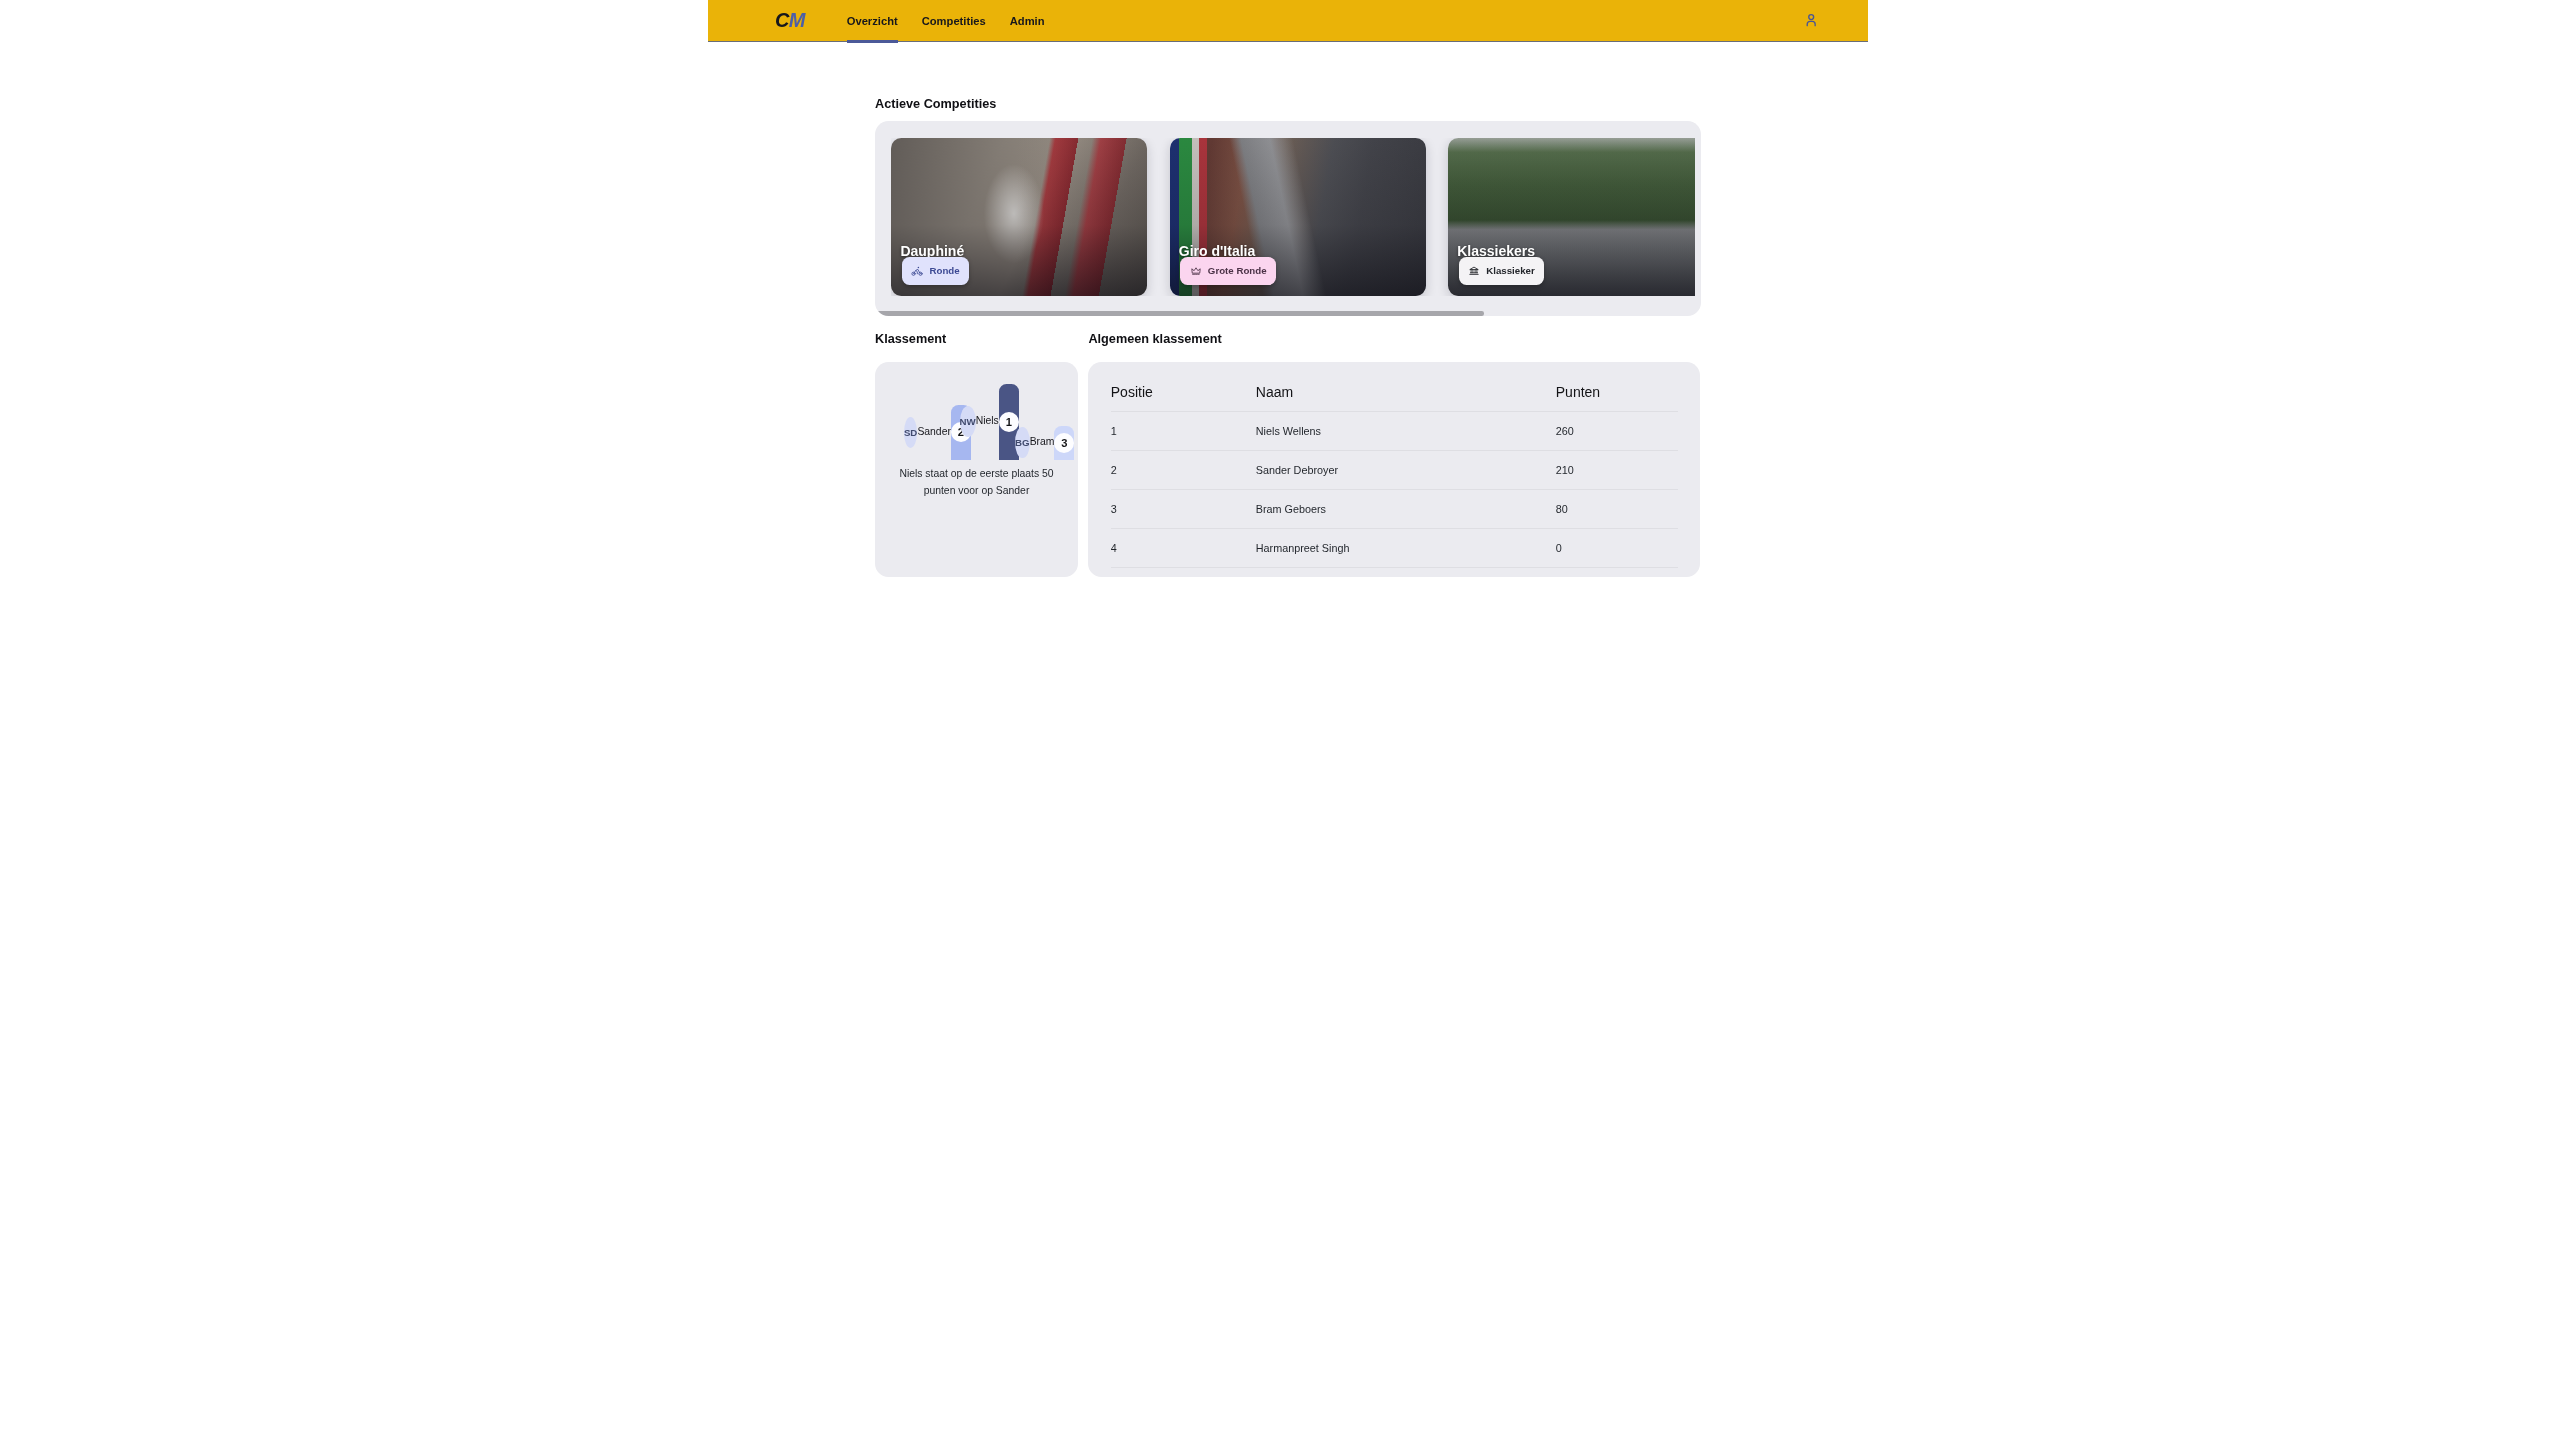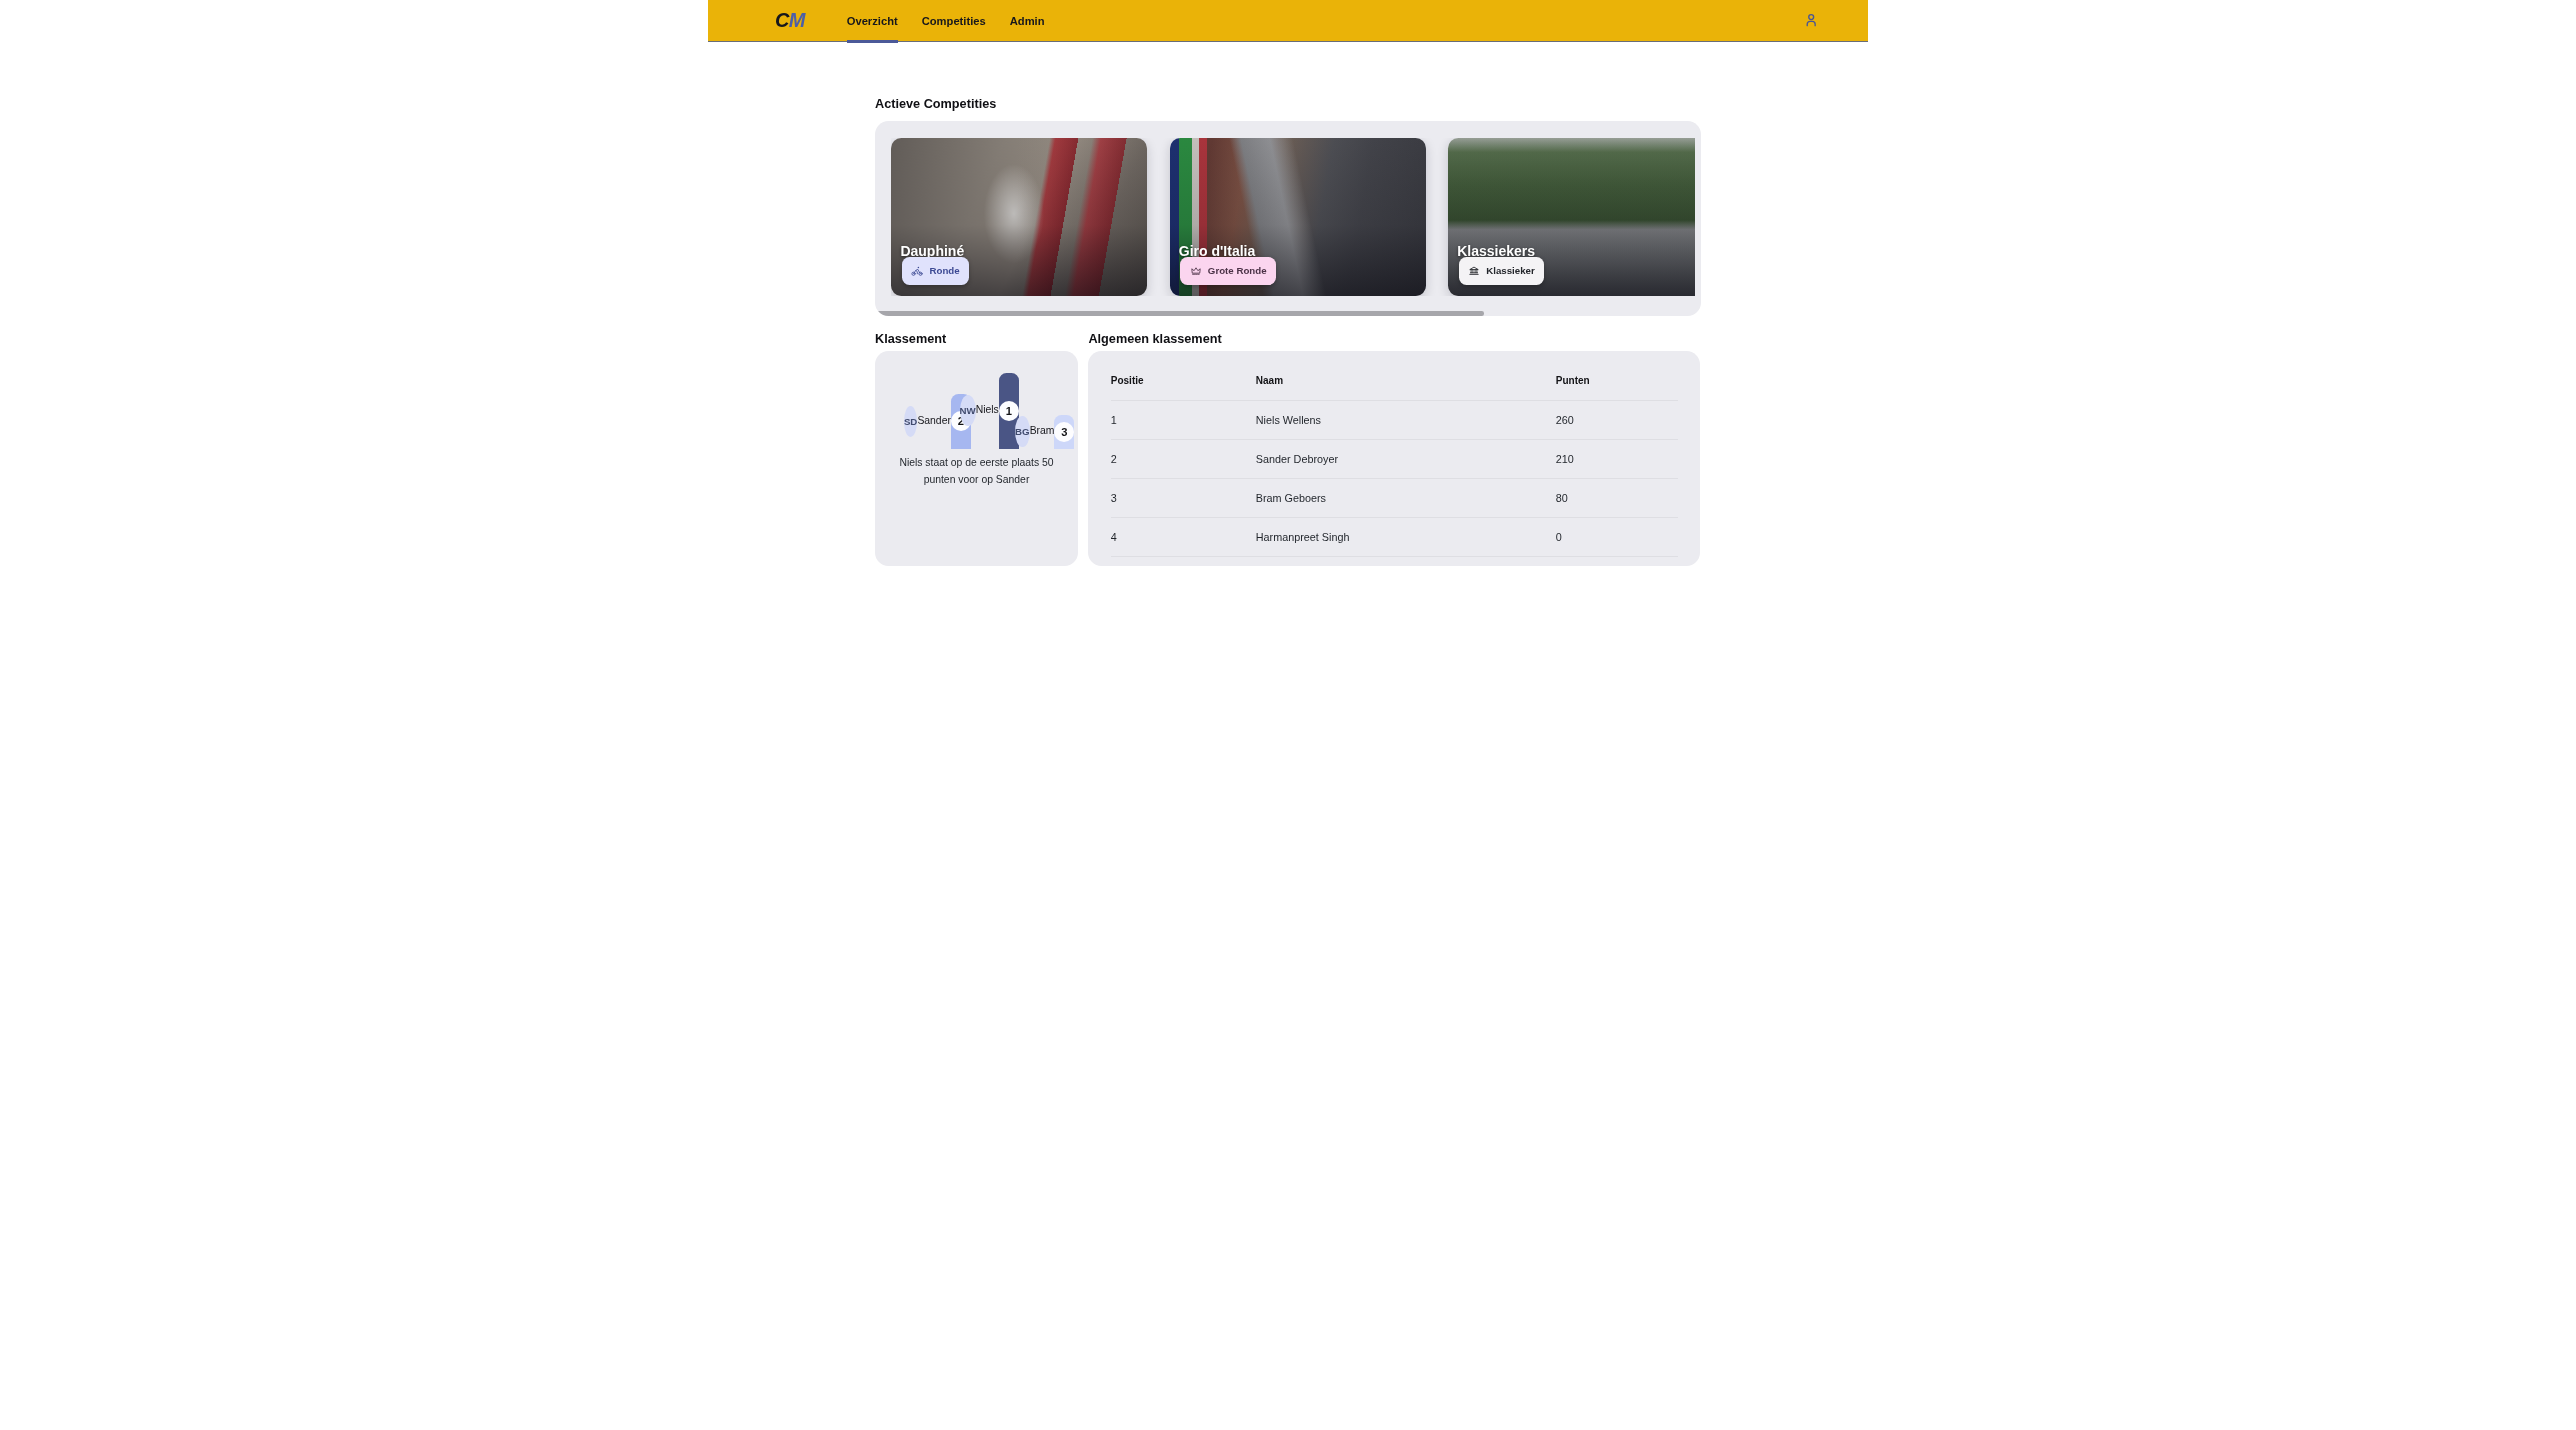--- a/index.html
+++ b/index.html
@@ -88,21 +88,21 @@
   .badge-ronde { background:#e0e2fc; color:#3d4a94; }
   .badge-grote-ronde { background:#fbd5ef; color:#4b3247; }
   .badge-klassieker { background:#f4f3f5; color:#23262b; }
   .hscroll-thumb {
     position:absolute; left:1.5px; bottom:0.7px; height:4.5px; width:73.5%;
     background:#a6a6ab; border-radius:2.2px; cursor:pointer;
   }
 
   
   .columns { display:grid; grid-template-columns:203px 612px; gap:10.4px; margin-top:15.7px; padding-bottom:72px; }
-  .col h2.section-title { margin-bottom:5px; }
+  .col h2.section-title { margin-bottom:16px; }
 
   
   .podium-card { background:#ebebf0; border-radius:13.4px; height:215px; padding:21.6px 13.4px 15px; }
   .podium { display:flex; justify-content:center; align-items:flex-end; gap:21.6px; }
   .podium-col { display:flex; flex-direction:row; align-items:center; width:34px;text-align:right; }
   .avatar {
     width:31px; height:31px; border-radius:50%; background:#d5dbf6;
     display:flex; align-items:center; justify-content:center;
     color:#414b6e; font-size:9.7px; font-weight:700;
   }
@@ -123,21 +123,21 @@
 
   
   .table-card { background:#ebebf0; border-radius:13.4px; height:215px; padding:10.4px 22.4px 0; overflow:hidden; }
   table.standings { width:100%; border-collapse:collapse; }
   table.standings col.c-pos  { width:145px; }
   table.standings col.c-name { width:300px; }
   table.standings th, table.standings td {
     height:39px; text-align:left; font-size:10.8px; color:#1f2329;
     border-bottom:0.7px solid #dedee3; vertical-align:middle;
   }
-  table.standings th { font-weight:700; font-size:10px; color:#131316; }
+  table.standings th { font-weight:400; font-size:14px; color:#131316; }
 </style>
 </head>
 <body>
 
 <div class="page">
 
   <header class="navbar">
     <div class="logo"><span class="logo-c">C</span><span class="logo-m">M</span></div>
     <nav class="main-nav">
       <a class="nav-link active">Overzicht</a>

